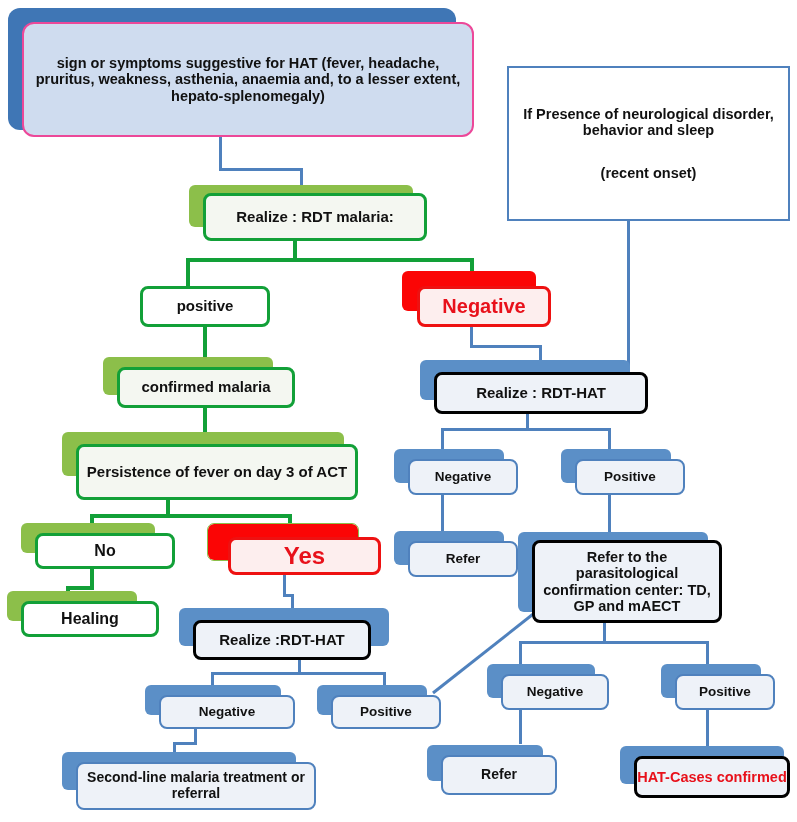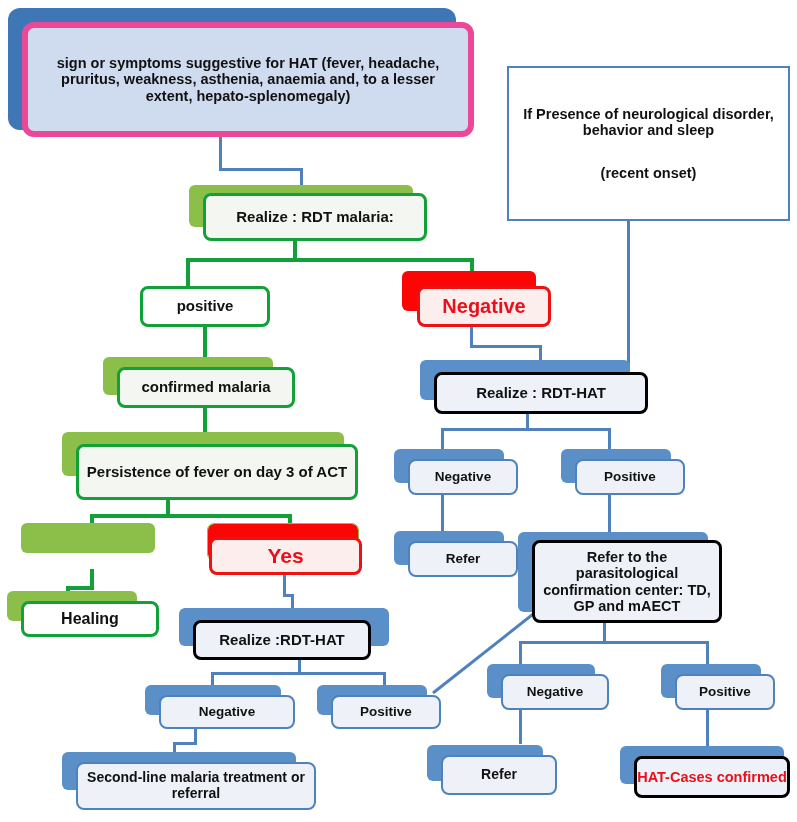--- a/index.html
+++ b/index.html
@@ -29,21 +29,21 @@
     z-index: 5;
     line-height: 1.12;
   }
   .shadow {
     position: absolute;
     z-index: 3;
   }
   
   .bx-blue-main {
     background: #cfdcef;
-    border: 6px solid #ec4899;
+    border: 2px solid #ec4899;
     border-radius: 12px;
   }
   .sh-blue-dark { background: #3f76b5; border-radius: 12px; }
 
   .bx-green {
     background: #f4f7f1;
     border: 3px solid #12a038;
     border-radius: 8px;
   }
   .bx-green-plain {
@@ -167,23 +167,26 @@
   <div class="ln ln-green" style="left:166px; top:500px; width:4px; height:16px;"></div>
   <div class="ln ln-green" style="left:90px; top:514px; width:202px; height:4px;"></div>
   <div class="ln ln-green" style="left:90px; top:514px; width:4px; height:18px;"></div>
   <div class="ln ln-green" style="left:288px; top:514px; width:4px; height:18px;"></div>
 
   <div class="ln ln-blue" style="left:441px; top:495px; width:3px; height:38px;"></div>
 
   <div class="ln ln-blue" style="left:608px; top:495px; width:3px; height:37px;"></div>
 
   <div class="shadow sh-green" style="left:21px; top:523px; width:134px; height:30px;"></div>
+  <div class="node bx-green-plain" style="left:35px; top:533px; width:140px; height:36px; font-size:16px;">
+    <span>No</span>
+  </div>
 
   <div class="shadow sh-red" style="left:208px; top:524px; width:150px; height:36px; outline:1px solid #8cbf4a;"></div>
-  <div class="node bx-red" style="left:209px; top:537px; width:153px; height:38px; font-size:21px;align-items:center;">
+  <div class="node bx-red" style="left:228px; top:537px; width:153px; height:38px; font-size:24px;align-items:center;">
     <span class="red-text">Yes</span>
   </div>
 
   <div class="shadow sh-blue" style="left:394px; top:531px; width:110px; height:34px;"></div>
   <div class="node bx-blue-thin" style="left:408px; top:541px; width:110px; height:36px; font-size:13.5px;">
     <span>Refer</span>
   </div>
 
   <div class="shadow sh-blue" style="left:518px; top:532px; width:190px; height:80px;"></div>
   <div class="node bx-black" style="left:532px; top:540px; width:190px; height:83px; font-size:14.5px; padding:2px 6px;">

